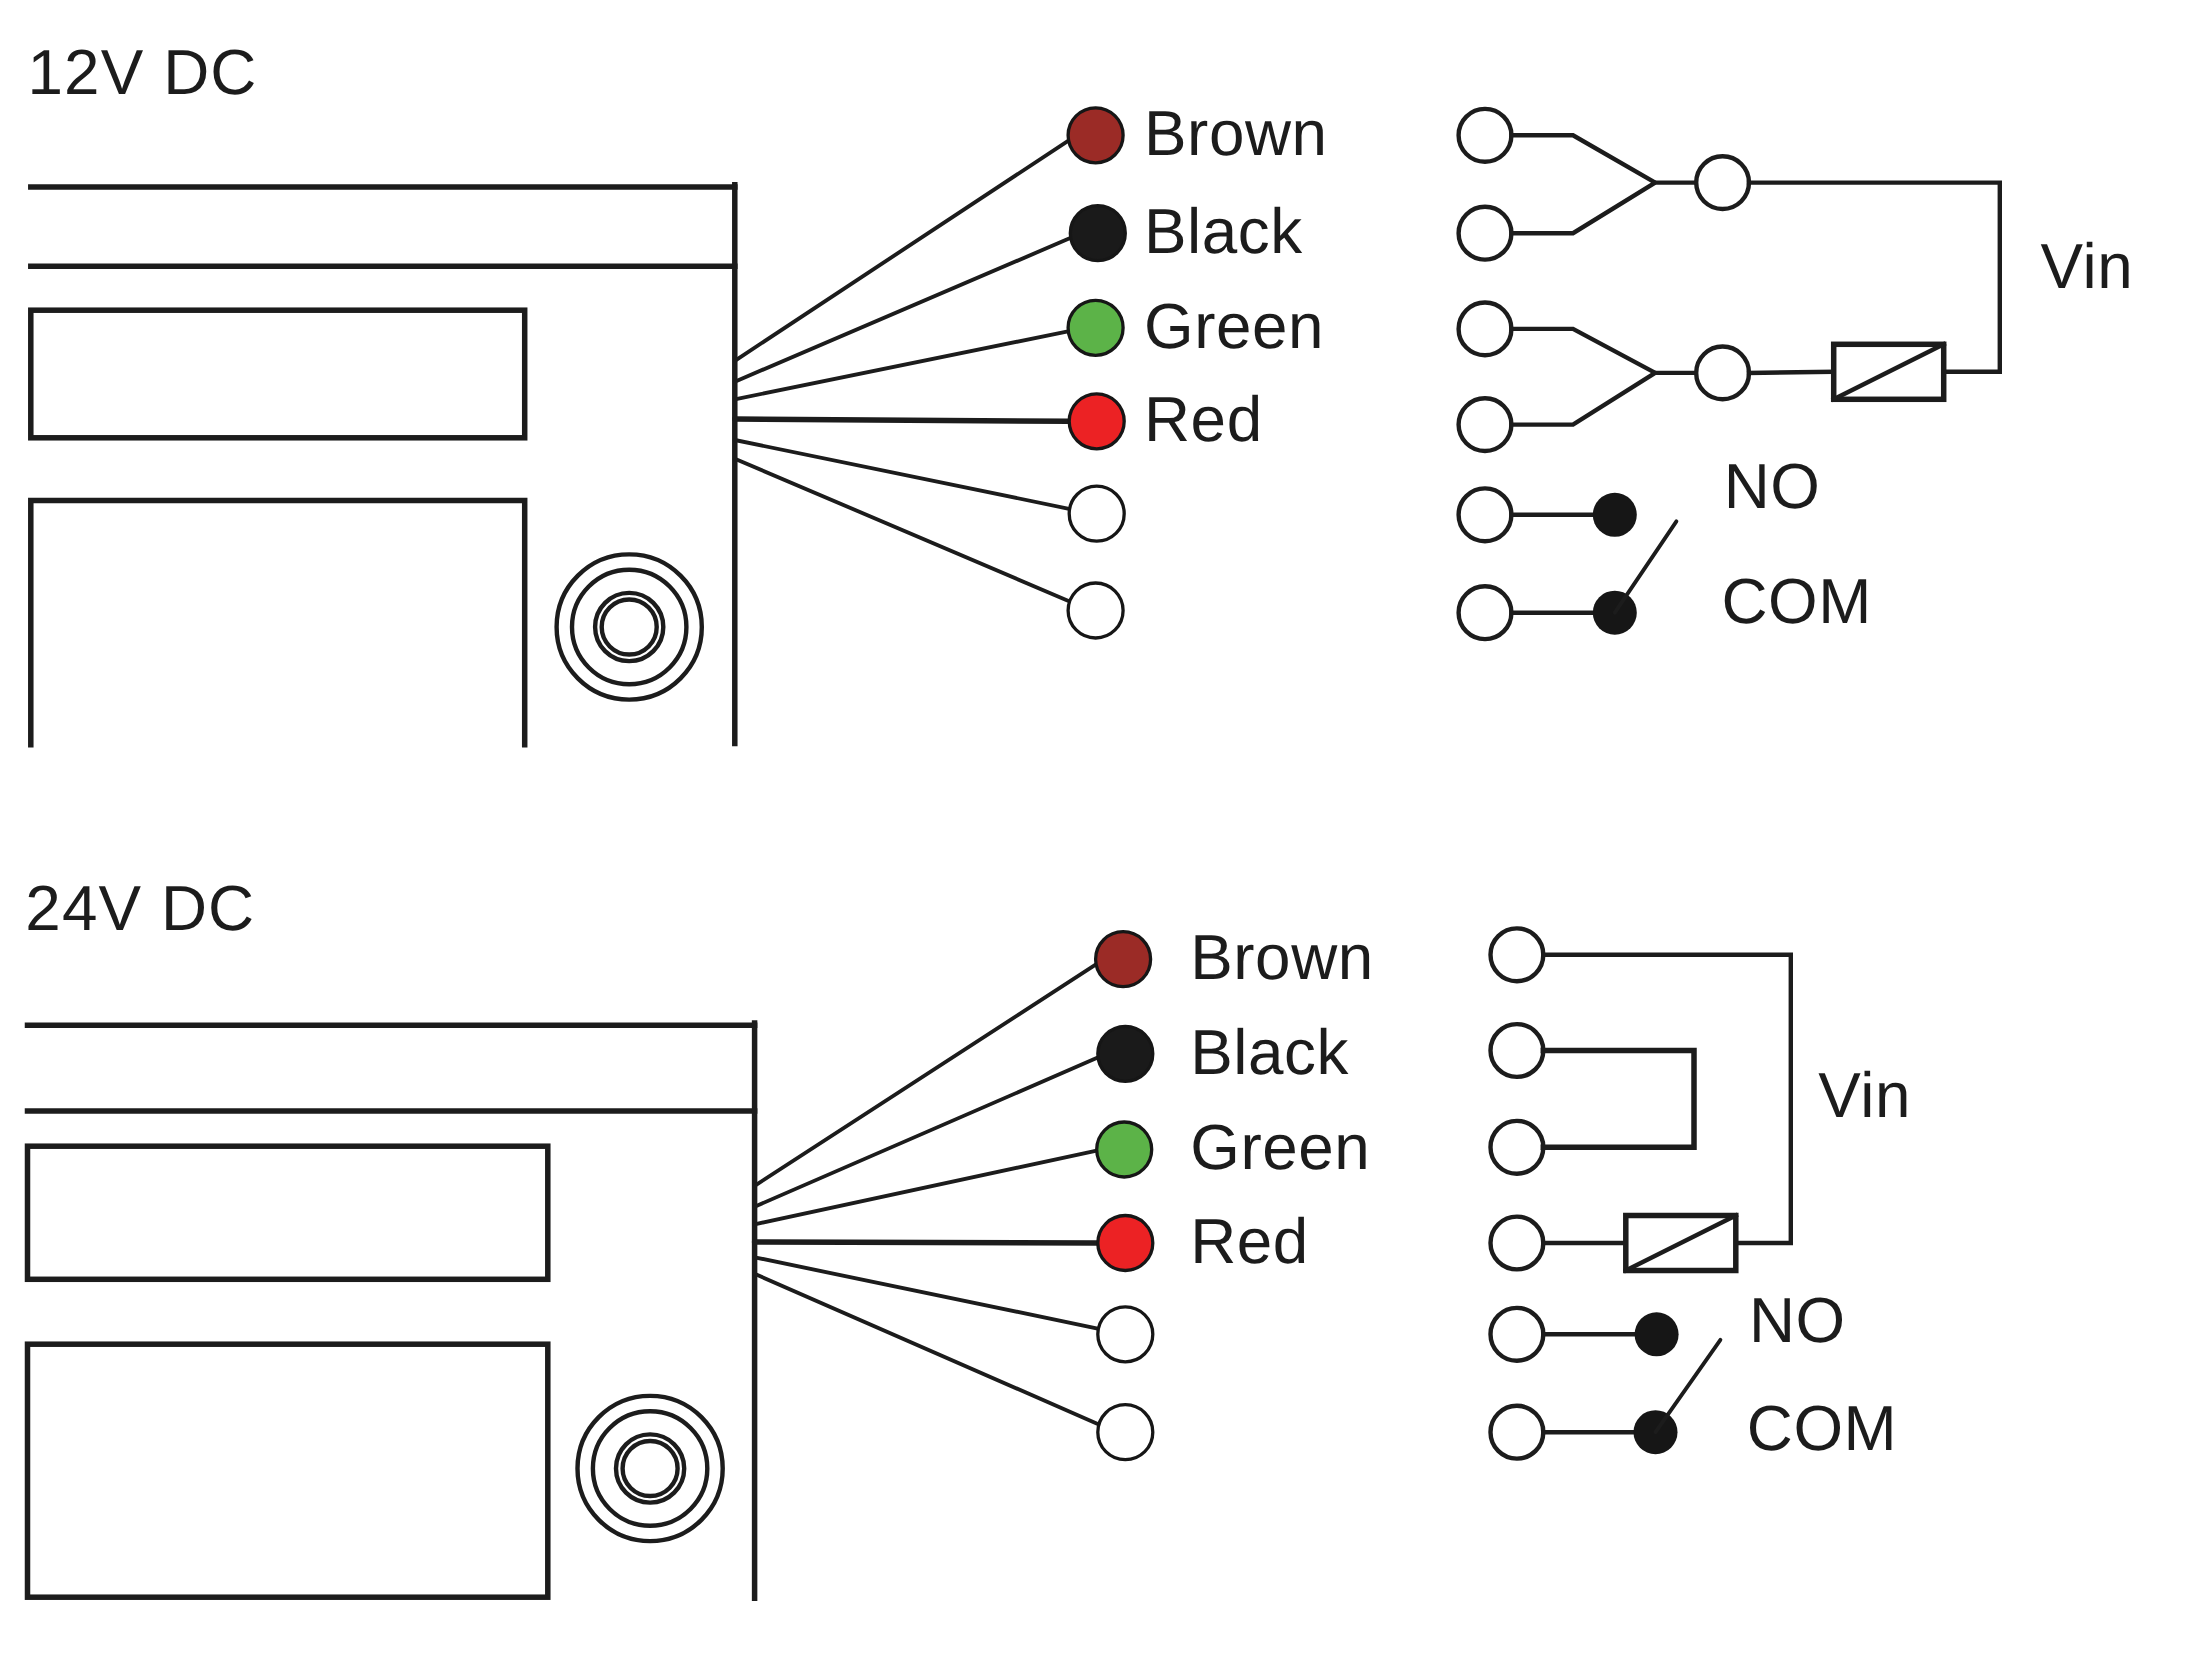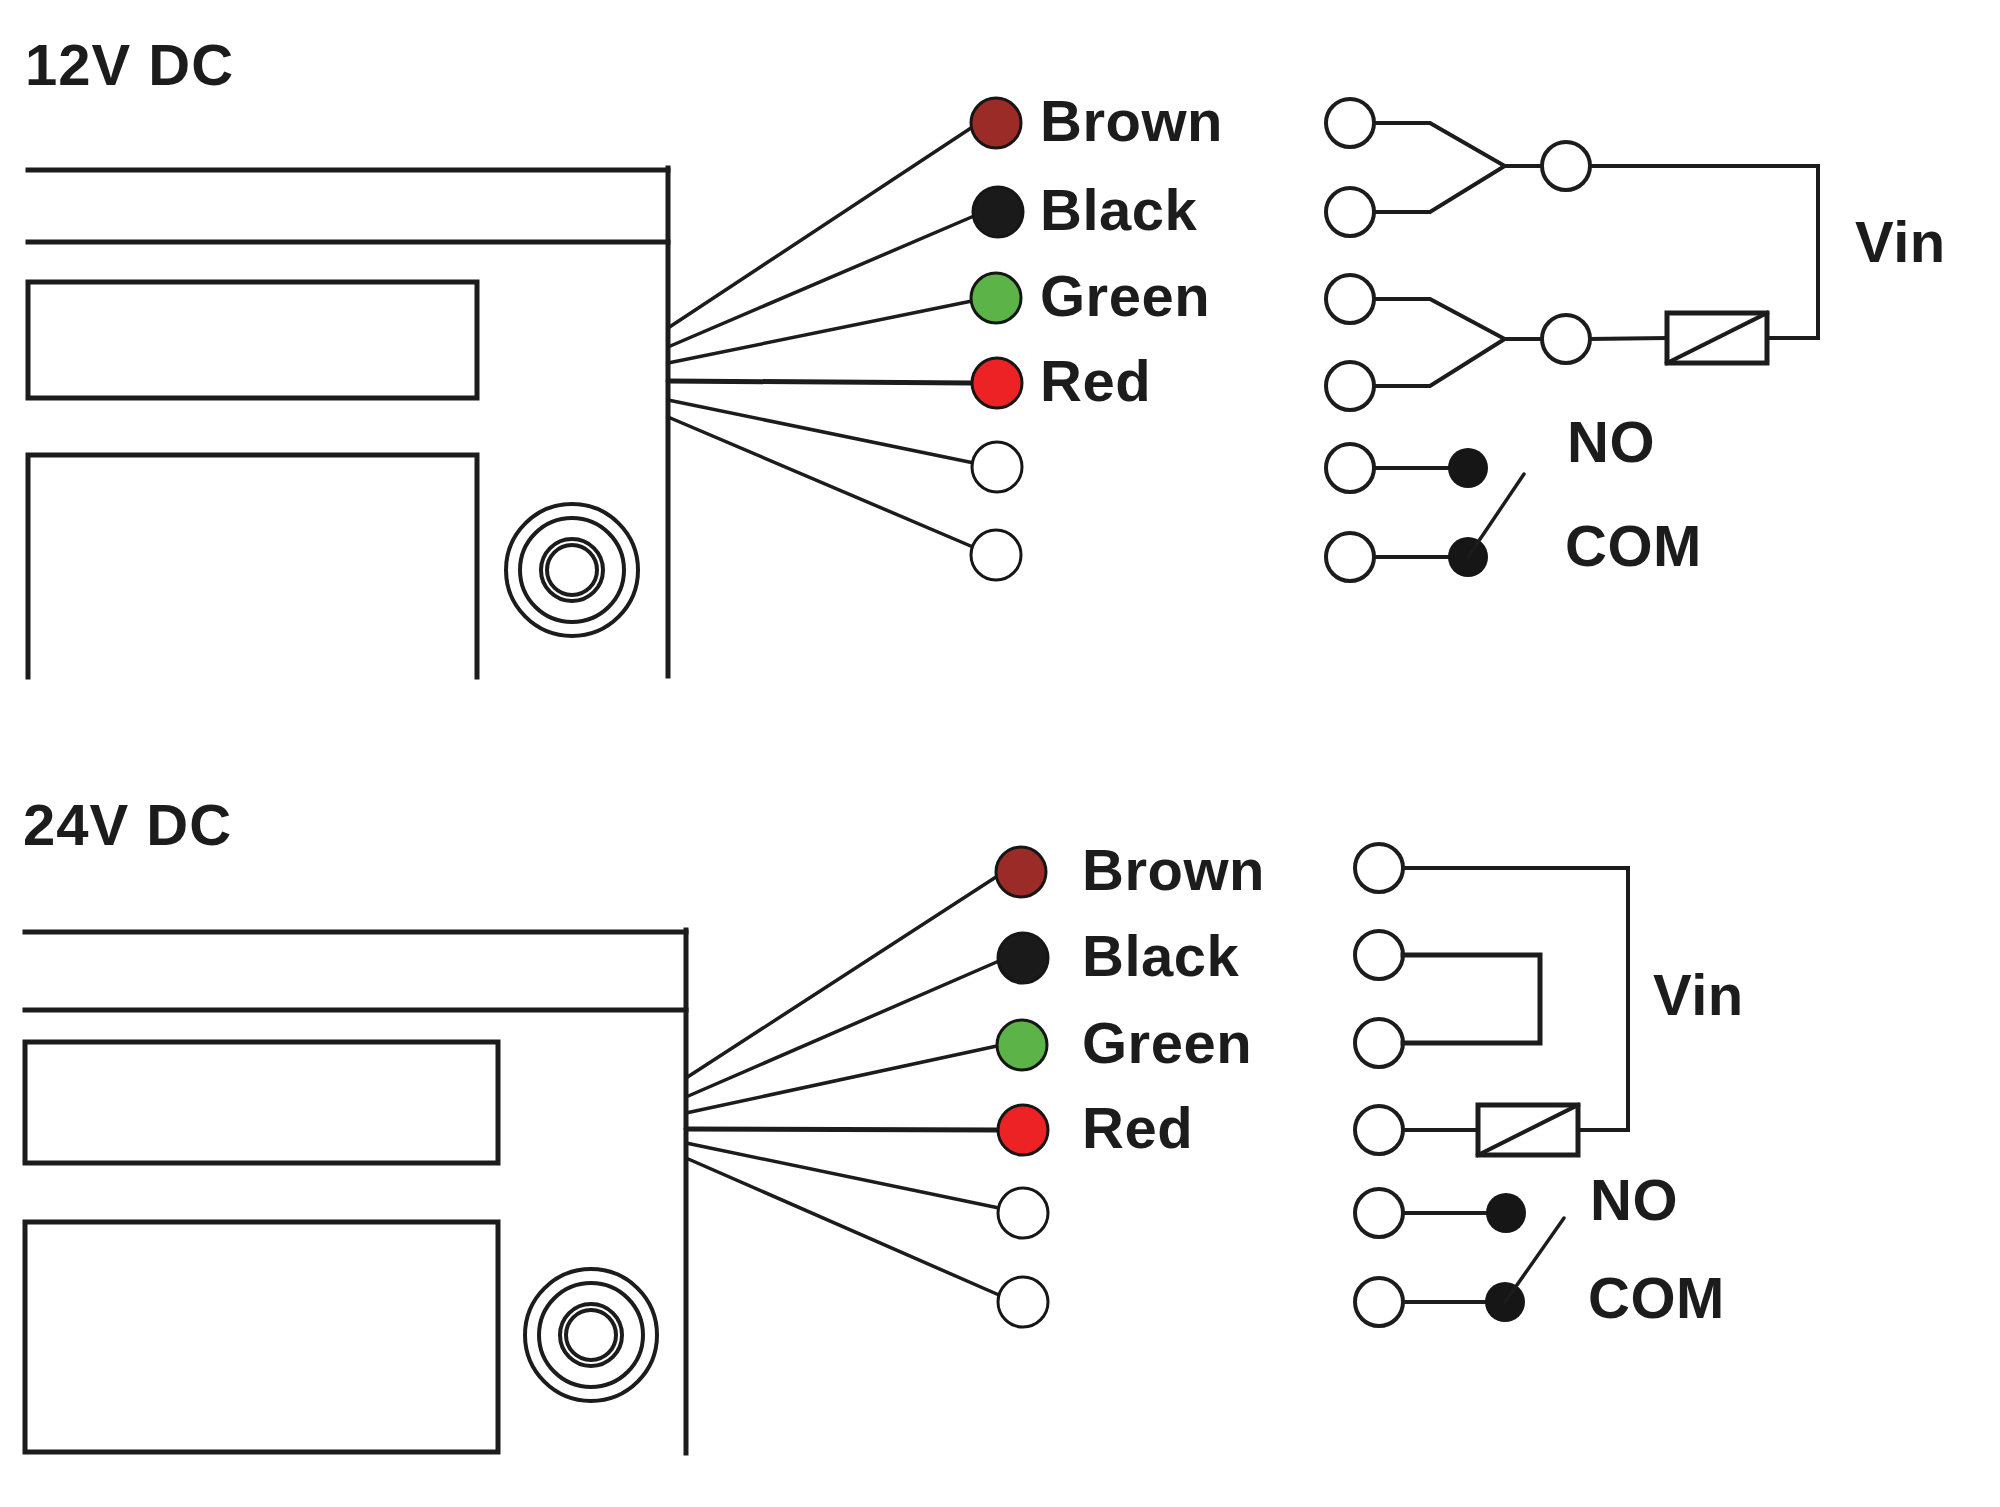--- a/index.html
+++ b/index.html
@@ -6,21 +6,20 @@
     margin: 0;
     padding: 0;
     background: #ffffff;
   }
   .stage {
     position: relative;
     width: 2000px;
     height: 1507px;
     background: #ffffff;
     overflow: hidden;
-    font-weight: bold;
   }
   svg { display: block; }
 
   
   .ln  { stroke: #1c1c1c; stroke-width: 4; fill: none; stroke-linecap: square; }
   .ln5 { stroke: #1c1c1c; stroke-width: 5; fill: none; stroke-linecap: square; }
   .fan { stroke: #1c1c1c; stroke-width: 3.5; fill: none; stroke-linecap: round; }
   .fan-thick { stroke: #1c1c1c; stroke-width: 5; fill: none; stroke-linecap: round; }
   .circ { stroke: #1c1c1c; stroke-width: 4; fill: #ffffff; }
   .dot  { stroke: #161616; stroke-width: 3; }

